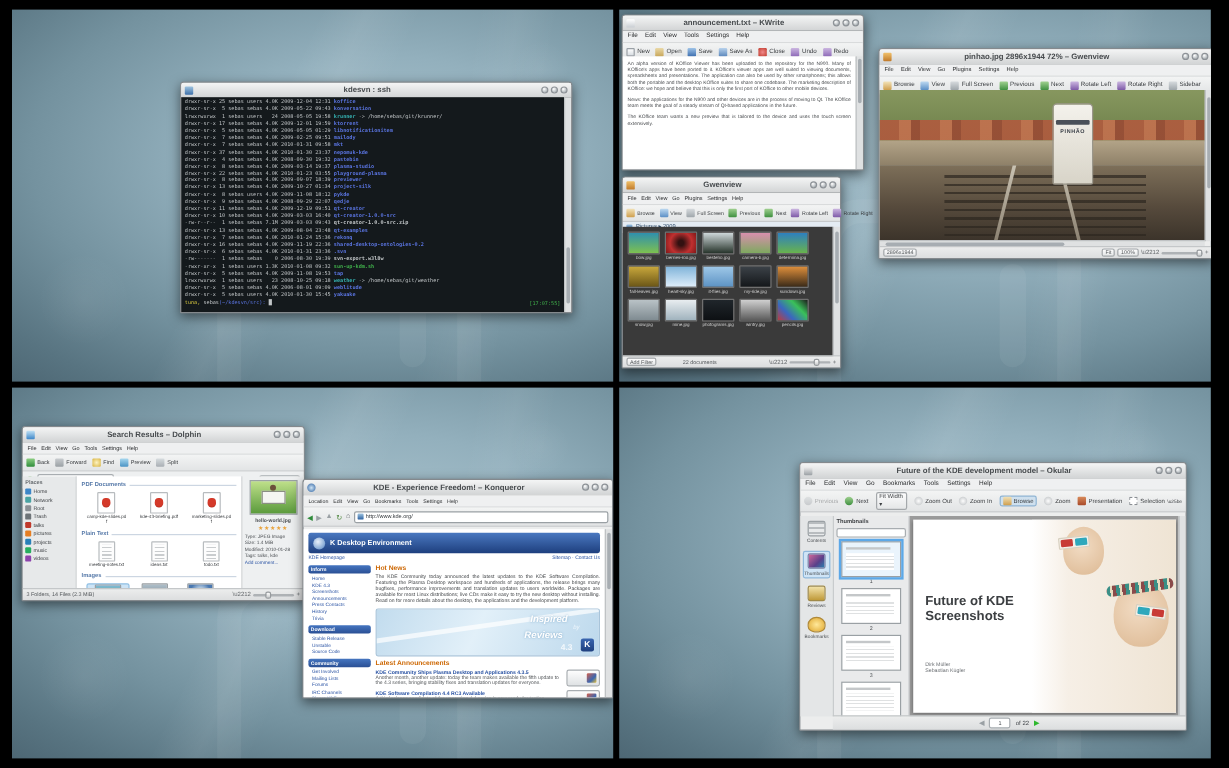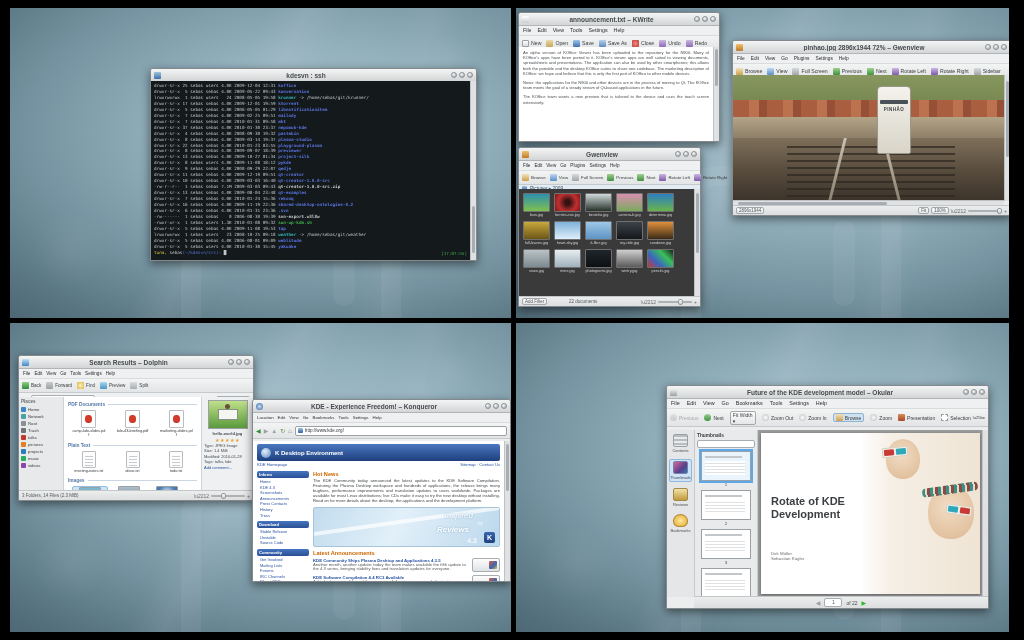--- a/index.html
+++ b/index.html
@@ -161,21 +161,21 @@
   .kq-side{width:52px;flex:none;}
   .sec-h{background:linear-gradient(#4575c0,#2a4f94);color:#fff;font-weight:bold;font-size:4.2px;
     border-radius:2px;padding:1px 2px;margin:3px 0 1px;}
   .sec-l{display:block;color:#2952a3;line-height:5.6px;padding-left:3px;font-size:4px;white-space:nowrap;}
   .kq-h1{color:#cc6600;font-weight:bold;font-size:5.6px;margin:3px 0 2px;}
   .kq-p{line-height:4.9px;color:#44474a;text-align:justify;}
   .kbanner{margin:3px 0;height:38px;border:1px solid #a8c4da;border-radius:2px;position:relative;overflow:hidden;
     background:linear-gradient(115deg,#c2dcee 0%,#e2f0f9 45%,#bcd8ec 100%);}
   .kbanner::before{content:"";position:absolute;left:-10%;top:30%;width:120%;height:4px;background:rgba(255,255,255,.7);
     transform:rotate(-8deg);}
-  .kb-t1{position:absolute;right:26px;top:3px;font-size:8px;font-weight:normal;font-style:italic;color:#fff;
+  .kb-t1{position:absolute;right:26px;top:3px;font-size:8px;font-weight:bold;font-style:italic;color:#fff;
     text-shadow:0 0 2px #7fa8c8;margin-left:35px;}
   .kb-t2{position:absolute;right:16px;top:12px;font-size:5px;font-style:italic;color:#eef6fc;}
   .kb-t3{position:absolute;right:30px;top:17px;font-size:8px;font-weight:bold;font-style:italic;color:#fff;
     text-shadow:0 0 2px #7fa8c8;}
   .kb-ver{position:absolute;right:22px;bottom:2px;font-size:7px;font-weight:bold;color:#ffffffcc;}
   .kb-k{position:absolute;right:4px;bottom:3px;width:11px;height:11px;background:linear-gradient(#3a66b0,#1e3f7e);
     border-radius:2px;color:#fff;font-size:7px;font-weight:bold;text-align:center;line-height:11px;}
   .ann{display:flex;gap:3px;margin-bottom:3px;}
   .ann-txt{flex:1;}
   .ann-t{color:#2952a3;font-weight:bold;font-size:4.3px;line-height:5px;}
@@ -926,21 +926,21 @@
                   <span class="lens lred"></span>
                   <span class="lens lcyan"></span>
                 </div>
               <div class="head" style="right:6px;top:52px;width:46px;height:54px;"></div>
               <div class="headband" style="right:2px;top:52px;width:56px;"></div>
               <div class="glasses" style="right:8px;top:72px;transform:rotate(8deg);">
                   <span class="lens lcyan"></span>
                   <span class="lens lred"></span>
                 </div>
             </div>
-            <div class="slide-title">Rotate of KDE Development</div>
+            <div class="slide-title">Future of KDE Screenshots</div>
             <div class="slide-authors">
                 <span class="author">Dirk Müller</span>
                 <span class="author">Sebastian Kügler</span>
               </div>
           </div>
           <div class="vsb" style="right:-5px;">
               <span class="sbthumb" style="top:1%;height:46%;"></span>
             </div>
         </div>
       </div>

